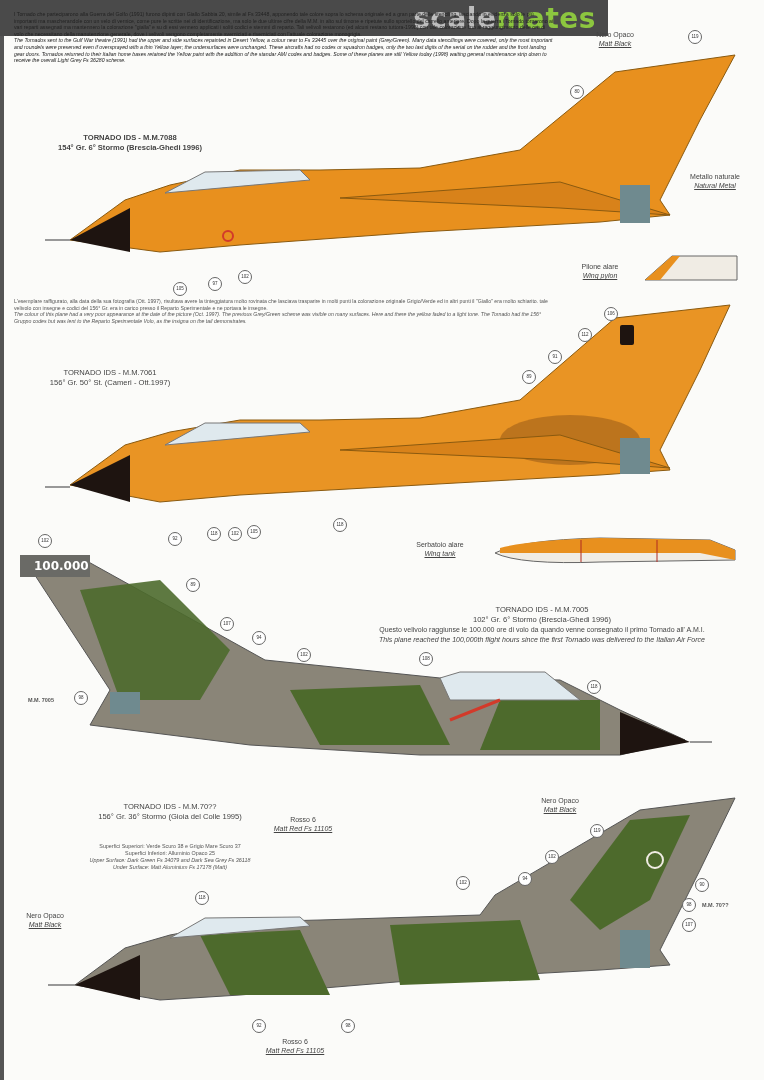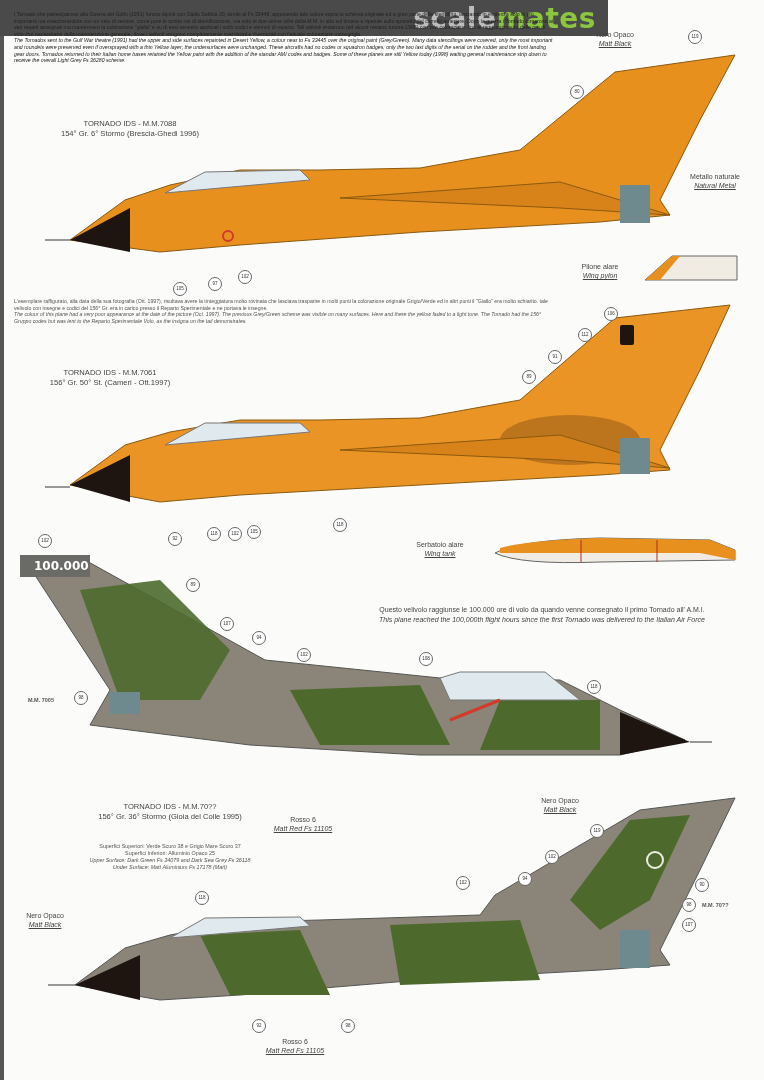--- a/index.html
+++ b/index.html
@@ -88,21 +88,21 @@
     <path d="M75,985 L140,955 L140,1000 Z" fill="#1e1410"></path>
     <line x1="48" y1="985" x2="75" y2="985" stroke="#777" stroke-width="1.5"></line>
     <path d="M170,938 L205,918 L300,917 L310,926 Z" fill="#dfe9ee" stroke="#777"></path>
     <rect x="620" y="930" width="30" height="38" fill="#6f8a8f"></rect>
     <circle cx="655" cy="860" r="8" fill="none" stroke="#f0ece4" stroke-width="2"></circle>
   </g>
 </svg>
 
 <div class="bigno">100.000</div>
 
-<div class="cap" style="left:30px;top:119px;width:200px;">
+<div class="cap" style="left:30px;top:133px;width:200px;font-weight:bold;">
   <div>TORNADO IDS - M.M.7088</div>
   <div>154° Gr. 6° Stormo (Brescia-Ghedi 1996)</div>
 </div>
 <div class="lbl" style="left:570px;top:30px;width:90px;">
   <div>Nero Opaco</div>
   <div class="en">Matt Black</div>
 </div>
 <div class="lbl" style="left:670px;top:172px;width:90px;">
   <div>Metallo naturale</div>
   <div class="en">Natural Metal</div>
@@ -121,20 +121,22 @@
   <div>TORNADO IDS - M.M.7061</div>
   <div>156° Gr. 50° St. (Cameri - Ott.1997)</div>
 </div>
 
 <div class="lbl" style="left:395px;top:540px;width:90px;">
   <div>Serbatoio alare</div>
   <div class="en">Wing tank</div>
 </div>
 
 <div class="cap" style="left:320px;top:605px;width:444px;">
+  <div>TORNADO IDS - M.M.7005</div>
+  <div>102° Gr. 6° Stormo (Brescia-Ghedi 1996)</div>
   <div style="font-size:7px;">Questo velivolo raggiunse le 100.000 ore di volo da quando venne consegnato il primo Tornado all' A.M.I.</div>
   <div style="font-size:7px;font-style:italic;">This plane reached the 100,000th flight hours since the first Tornado was delivered to the Italian Air Force</div>
 </div>
 <div class="serial" style="left:28px;top:697px;">M.M. 7005</div>
 
 <div class="cap" style="left:60px;top:802px;width:220px;">
   <div>TORNADO IDS - M.M.70??</div>
   <div>156° Gr. 36° Stormo (Gioia del Colle 1995)</div>
 </div>
 <div class="spec">

